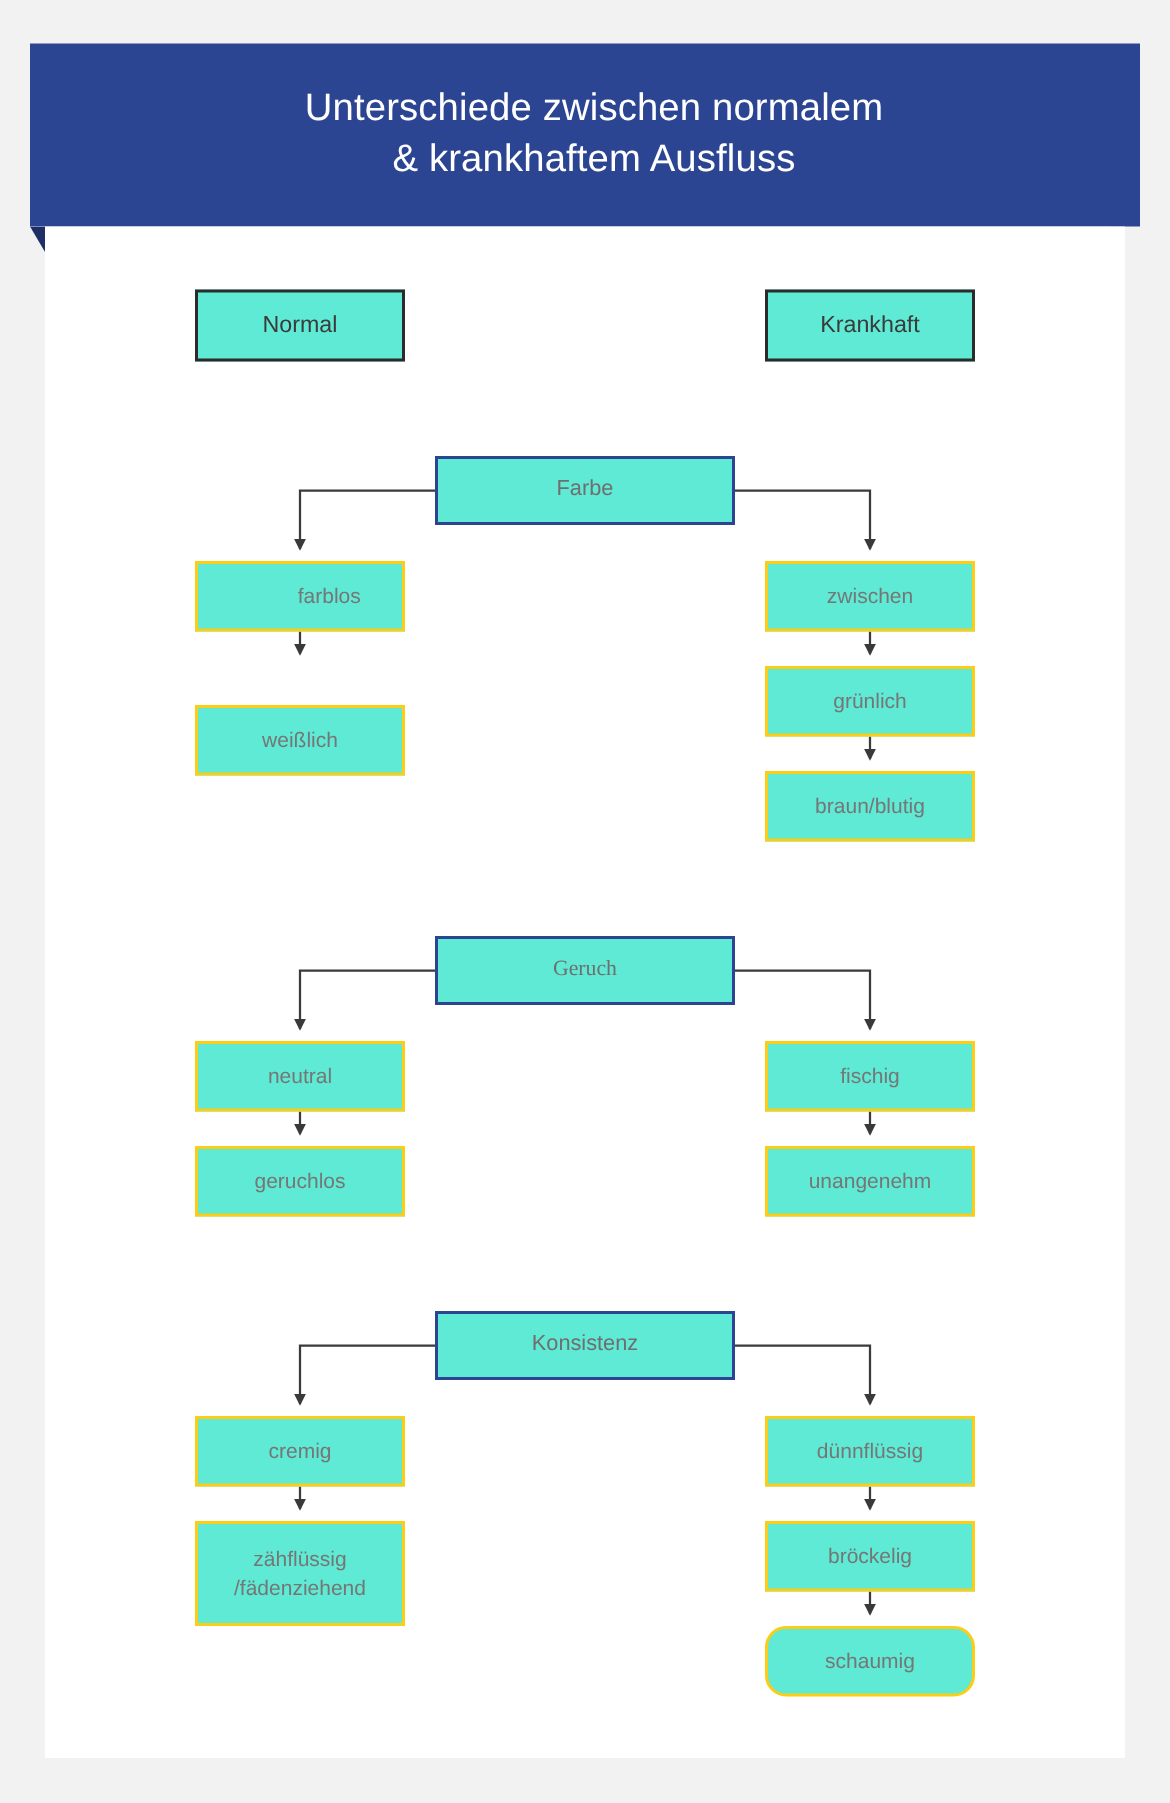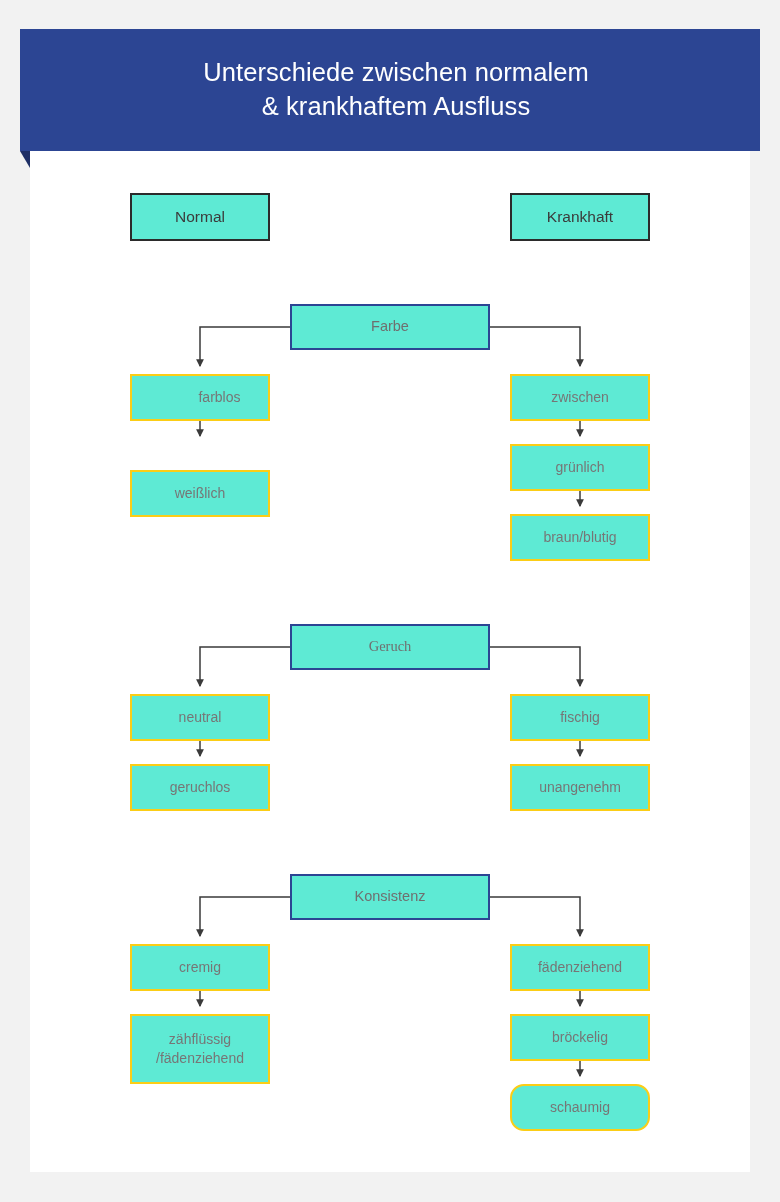--- a/index.html
+++ b/index.html
@@ -223,21 +223,21 @@
     <span class="node-label">Konsistenz</span>
   </div>
   <div class="node value" style="left:130px; top:944px;">
     <span class="node-label">cremig</span>
   </div>
   <div class="node value tall" style="left:130px; top:1014px;">
     <span class="node-label">zähflüssig
 /fädenziehend</span>
   </div>
   <div class="node value" style="left:510px; top:944px;">
-    <span class="node-label">fädenziehend</span>
+    <span class="node-label">dünnflüssig</span>
   </div>
   <div class="node value" style="left:510px; top:1014px;">
     <span class="node-label">bröckelig</span>
   </div>
   <div class="node value" style="left:510px; top:1084px;border-radius:14px;">
     <span class="node-label">schaumig</span>
   </div>
 
 </div>
 

